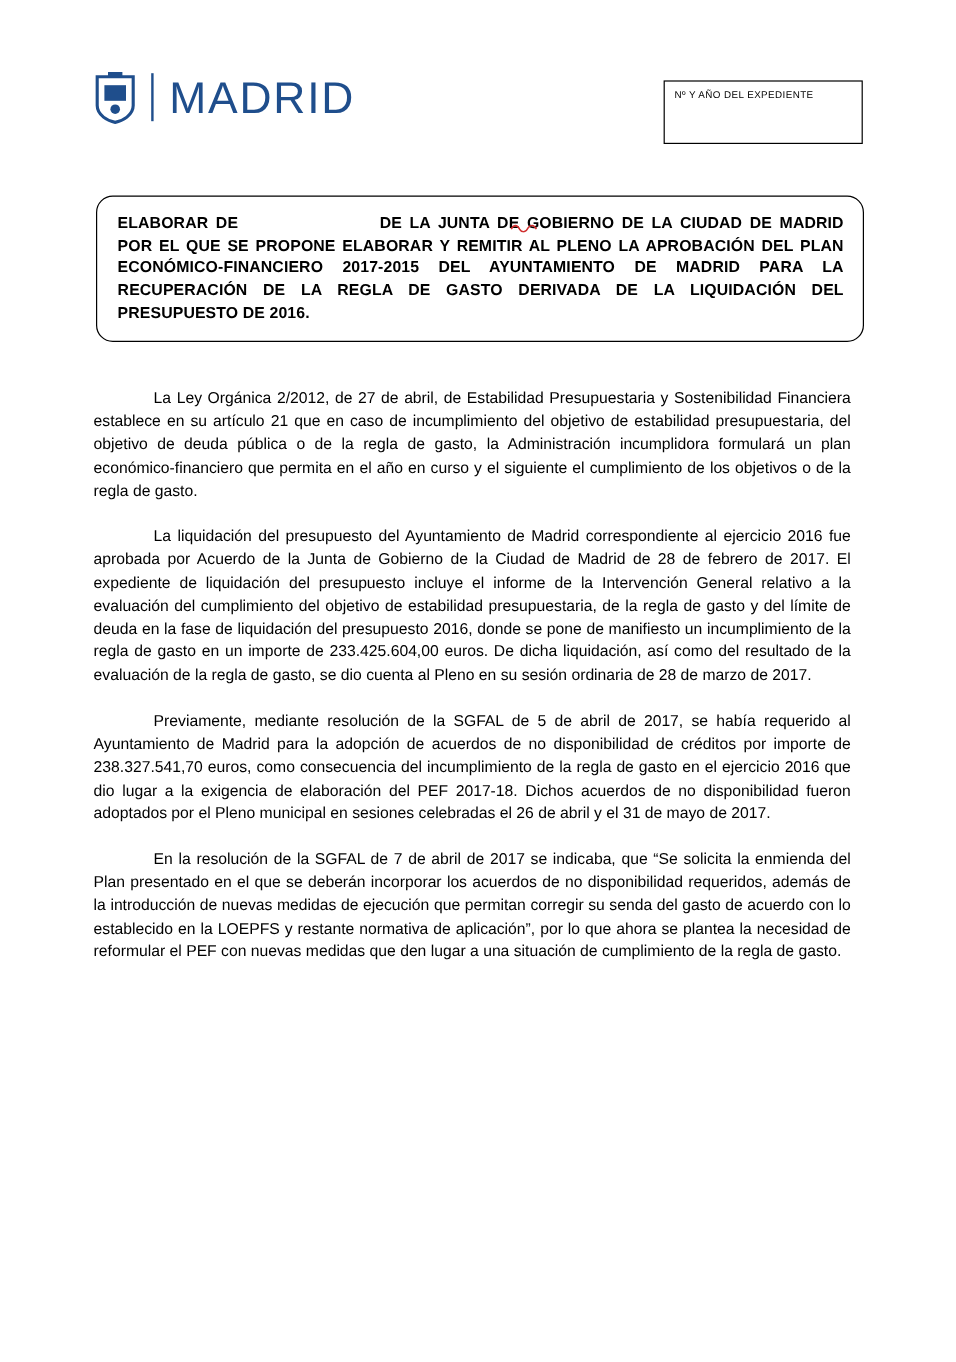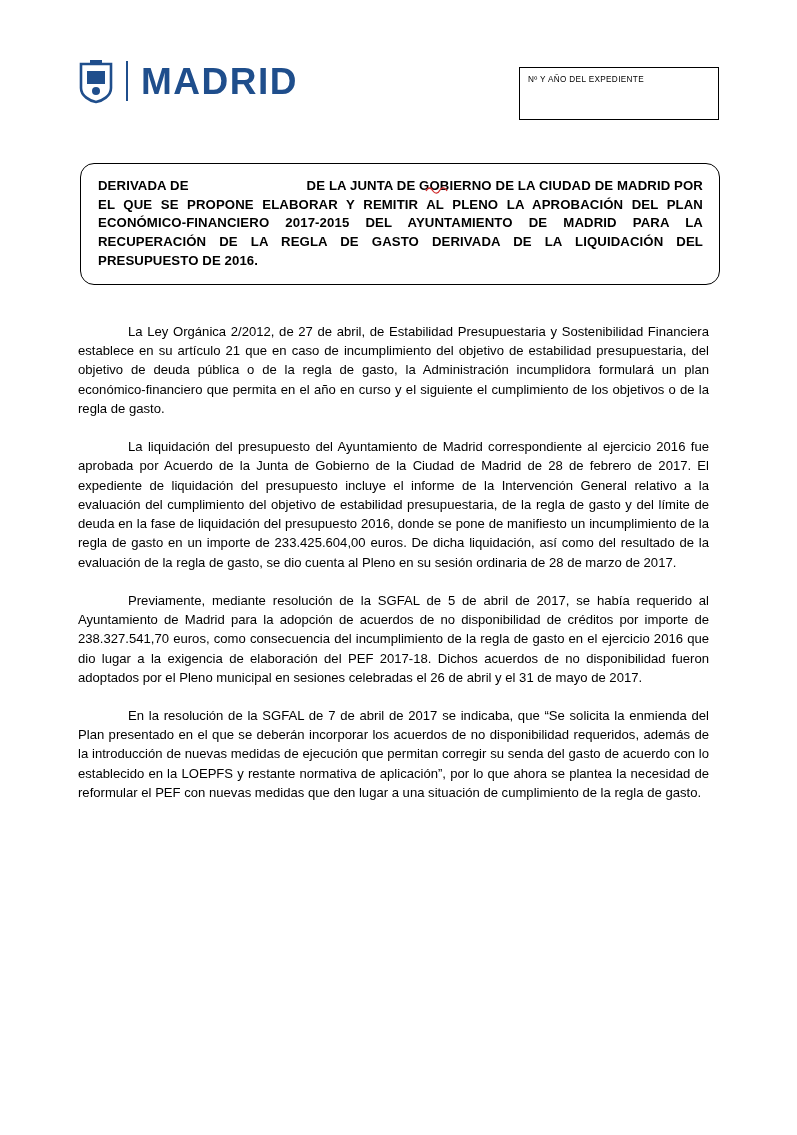--- a/index.html
+++ b/index.html
@@ -45,31 +45,31 @@
   .crest svg { display: block; }
   .logo-divider {
     width: 2px;
     height: 40px;
     background: #1f4e8c;
     margin: 0 13px 0 12px;
   }
   .wordmark {
     font-family: "Liberation Sans", sans-serif;
     font-size: 37px;
-    font-weight: bold;
+    font-weight: normal;
     letter-spacing: 1.5px;
     color: #1f4e8c;
     line-height: 1;
   }
 
   .expediente-box {
     position: absolute;
     right: 0;
     top: 9px;
-    width: 200px;
+    width: 166px;
     height: 53px;
     border: 1.3px solid #000;
     box-sizing: border-box;
   }
   .expediente-label {
     font-size: 8.2px;
     letter-spacing: 0.35px;
     padding: 7px 0 0 8px;
     color: #000;
   }
@@ -141,21 +141,21 @@
       <div class="wordmark">MADRID</div>
     </div>
 
     <div class="expediente-box">
       <div class="expediente-label">Nº Y AÑO DEL EXPEDIENTE</div>
     </div>
 
   </div>
 
   <div class="title-box">
-    <div class="title-text"><span>DERIVADA DE</span><span class="blank-fill"></span><span>DE LA JUNTA DE GOBIERNO DE LA CIUDAD DE MADRID POR EL QUE SE PROPONE ELABORAR Y REMITIR AL PLENO LA APROBACIÓN DEL PLAN ECONÓMICO-FINANCIERO 2017-2015 DEL AYUNTAMIENTO DE MADRID PARA LA RECUPERACIÓN DE LA REGLA DE GASTO DERIVADA DE LA LIQUIDACIÓN DEL PRESUPUESTO DE 2016.</span></div>
+    <div class="title-text"><span>ELABORAR DE</span><span class="blank-fill"></span><span>DE LA JUNTA DE GOBIERNO DE LA CIUDAD DE MADRID POR EL QUE SE PROPONE ELABORAR Y REMITIR AL PLENO LA APROBACIÓN DEL PLAN ECONÓMICO-FINANCIERO 2017-2015 DEL AYUNTAMIENTO DE MADRID PARA LA RECUPERACIÓN DE LA REGLA DE GASTO DERIVADA DE LA LIQUIDACIÓN DEL PRESUPUESTO DE 2016.</span></div>
     <svg class="squiggle" viewBox="0 0 26 8" xmlns="http://www.w3.org/2000/svg">
       <path d="M1 5 C3 1, 6 1, 8 5 C10 8, 13 8, 15 4 C17 1, 20 1, 22 5" fill="none" stroke="#d03030" stroke-width="1.3"></path>
     </svg>
   </div>
 
   <div class="body-text">
     <p class="para">La Ley Orgánica 2/2012, de 27 de abril, de Estabilidad Presupuestaria y Sostenibilidad Financiera establece en su artículo 21 que en caso de incumplimiento del objetivo de estabilidad presupuestaria, del objetivo de deuda pública o de la regla de gasto, la Administración incumplidora formulará un plan económico-financiero que permita en el año en curso y el siguiente el cumplimiento de los objetivos o de la regla de gasto.</p>
     <p class="para">La liquidación del presupuesto del Ayuntamiento de Madrid correspondiente al ejercicio 2016 fue aprobada por Acuerdo de la Junta de Gobierno de la Ciudad de Madrid de 28 de febrero de 2017. El expediente de liquidación del presupuesto incluye el informe de la Intervención General relativo a la evaluación del cumplimiento del objetivo de estabilidad presupuestaria, de la regla de gasto y del límite de deuda en la fase de liquidación del presupuesto 2016, donde se pone de manifiesto un incumplimiento de la regla de gasto en un importe de 233.425.604,00 euros. De dicha liquidación, así como del resultado de la evaluación de la regla de gasto, se dio cuenta al Pleno en su sesión ordinaria de 28 de marzo de 2017.</p>
     <p class="para">Previamente, mediante resolución de la SGFAL de 5 de abril de 2017, se había requerido al Ayuntamiento de Madrid para la adopción de acuerdos de no disponibilidad de créditos por importe de 238.327.541,70 euros, como consecuencia del incumplimiento de la regla de gasto en el ejercicio 2016 que dio lugar a la exigencia de elaboración del PEF 2017-18. Dichos acuerdos de no disponibilidad fueron adoptados por el Pleno municipal en sesiones celebradas el 26 de abril y el 31 de mayo de 2017.</p>
     <p class="para">En la resolución de la SGFAL de 7 de abril de 2017 se indicaba, que “Se solicita la enmienda del Plan presentado en el que se deberán incorporar los acuerdos de no disponibilidad requeridos, además de la introducción de nuevas medidas de ejecución que permitan corregir su senda del gasto de acuerdo con lo establecido en la LOEPFS y restante normativa de aplicación”, por lo que ahora se plantea la necesidad de reformular el PEF con nuevas medidas que den lugar a una situación de cumplimiento de la regla de gasto.</p>

